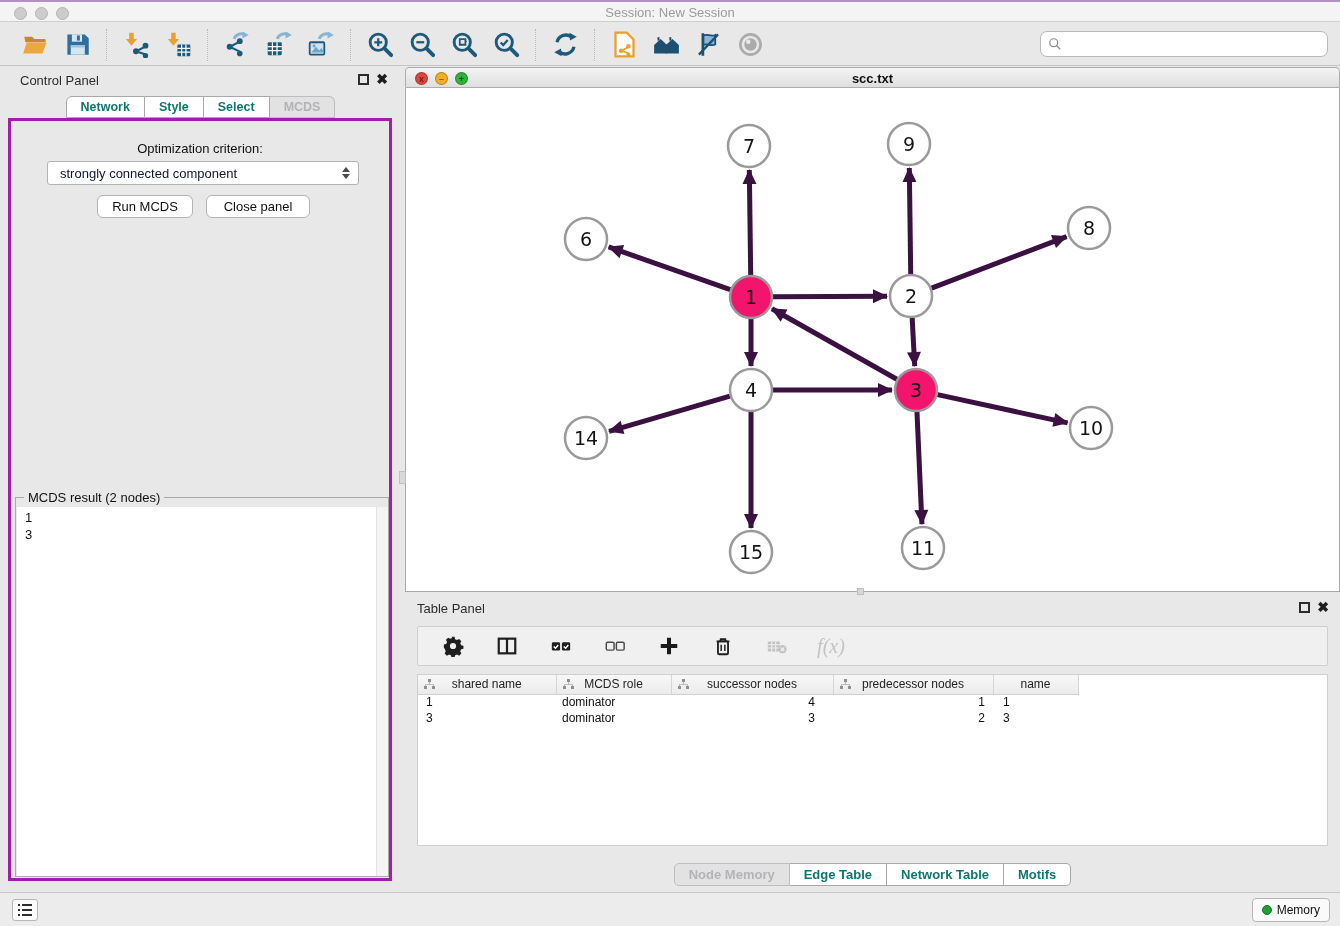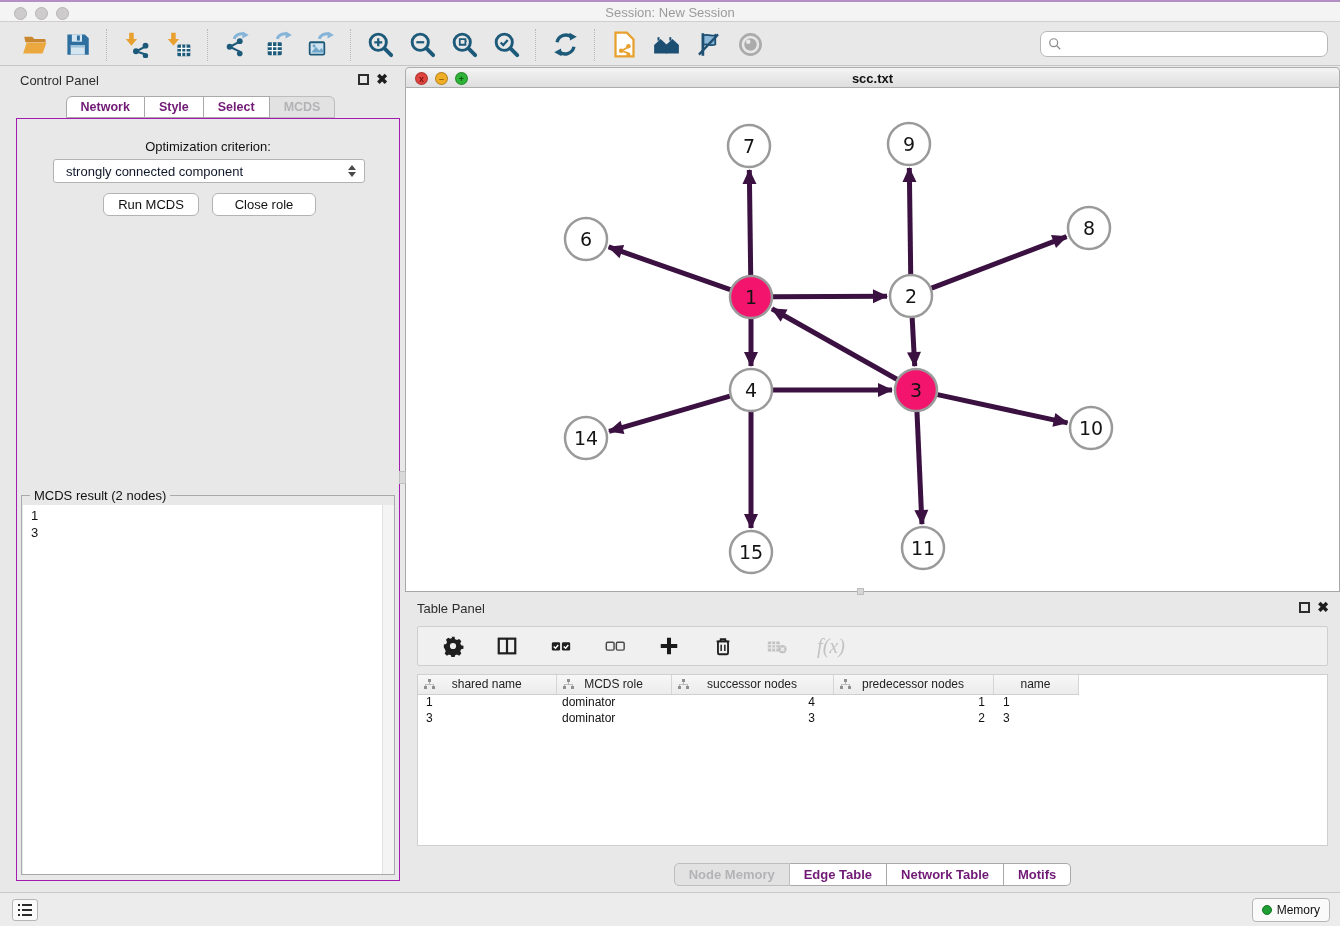--- a/index.html
+++ b/index.html
@@ -27,26 +27,26 @@
   
   .control-panel { position:absolute; left:0; top:67px; width:401px; height:822px; background:#e9e8e9; }
   .cp-header { position:relative; height:26px; }
   .cp-header .panel-title { position:absolute; left:20px; top:6px; font-size:13px; color:#2c2c2c; }
   .float-btn { position:absolute; top:7px; width:11px; height:11px; border:2px solid #2c2c2c; background:transparent; }
   .close-btn { position:absolute; top:4px; width:14px; height:16px; border:none; background:transparent; font-size:14px; font-weight:bold; color:#1d1d1d; line-height:14px; }
   .cp-header .float-btn { right:32px; } .cp-header .close-btn { right:12px; }
 
   .cp-tabs { position:absolute; left:0; top:29px; width:100%; display:flex; justify-content:center; z-index:2; }
   .tab { height:22px; padding:0 14px; background:#fff; border:1px solid #a9a9a9; border-left:none;
-    font-size:12.5px; font-weight:bold; color:#701a75; display:flex; align-items:center; }
+    font-size:12.5px; font-weight:bold; color:#0f766e; display:flex; align-items:center; }
   .tab:first-child { border-left:1px solid #a9a9a9; border-radius:6px 0 0 0; }
   .tab:last-child { border-radius:0 6px 0 0; }
   .tab.active { background:#e3e2e3; color:#b3b3b6; border-color:#bdbdbd; }
 
-  .cp-box { position:absolute; left:16px; top:51px; width:384px; height:763px; border:1px solid #a21caf; }
+  .cp-box { position:absolute; left:8px; top:51px; width:384px; height:763px; border:3px solid #a21caf; }
   .opt-label { position:absolute; left:0; width:100%; top:20px; text-align:center; font-size:13px; color:#111; }
   .dropdown { position:absolute; left:36px; top:40px; width:312px; height:24px; background:#fff; border:1px solid #b3b3b3;
     border-radius:3px; display:flex; align-items:center; padding:0 6px 0 12px; font-size:13px; color:#0f172a; }
   .dropdown .dd-label { flex:1; }
   .dd-arrows { display:flex; flex-direction:column; align-items:center; gap:2px; margin-right:2px; }
   .dd-arrows i { width:0; height:0; border-left:4px solid transparent; border-right:4px solid transparent; display:block; }
   .dd-up { border-bottom:5px solid #4a4a4a; } .dd-down { border-top:5px solid #4a4a4a; }
   .cp-btn { position:absolute; top:74px; height:23px; background:#fff; border:1px solid #b3b3b3; border-radius:6px; font-size:13px; color:#111; padding:0 8px; }
   .run-btn { left:86px; width:96px; } .closepanel-btn { left:195px; width:104px; }
 
@@ -282,21 +282,21 @@
   <div class="cp-box">
     <div class="opt-label">Optimization criterion:</div>
     <div class="dropdown">
       <span class="dd-label">strongly connected component</span>
       <span class="dd-arrows">
           <i class="dd-up"></i>
           <i class="dd-down"></i>
         </span>
     </div>
     <button class="cp-btn run-btn">Run MCDS</button>
-    <button class="cp-btn closepanel-btn">Close role</button>
+    <button class="cp-btn closepanel-btn">Close panel</button>
 
     <div class="result-group">
       <span class="result-legend">MCDS result (2 nodes)</span>
       <div class="result-area">
         <div class="result-text">1
 3</div>
         <div class="result-scroll"></div>
       </div>
     </div>
   </div>

